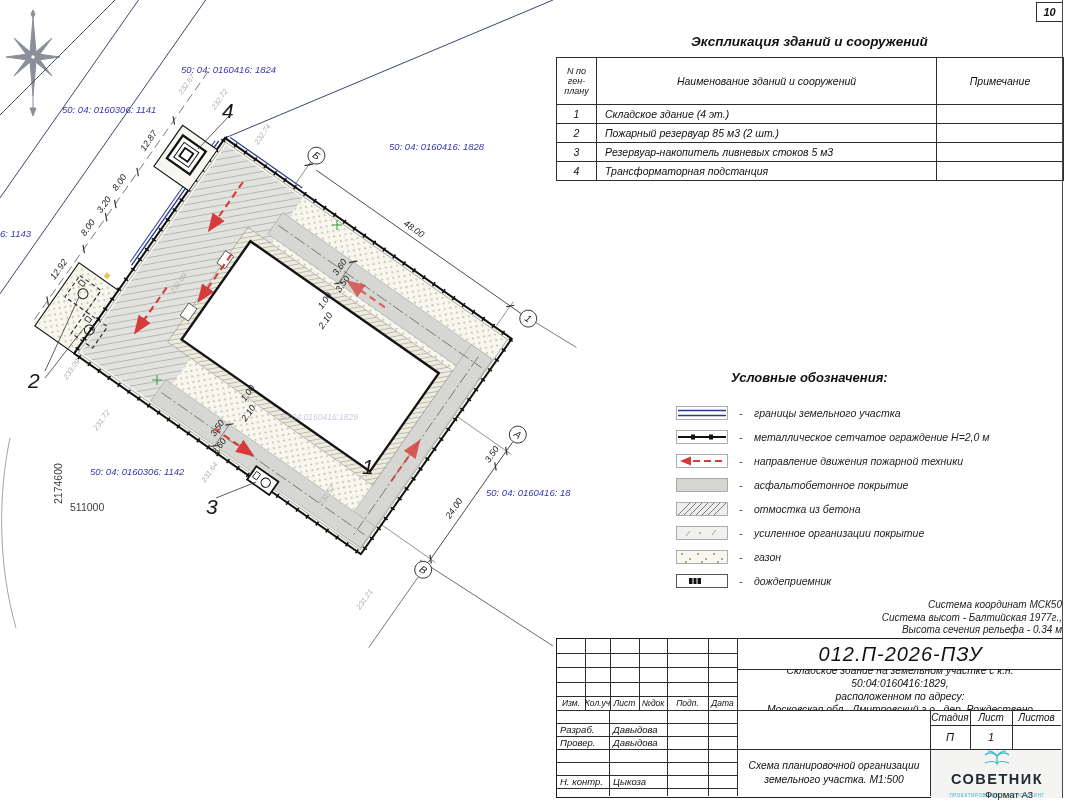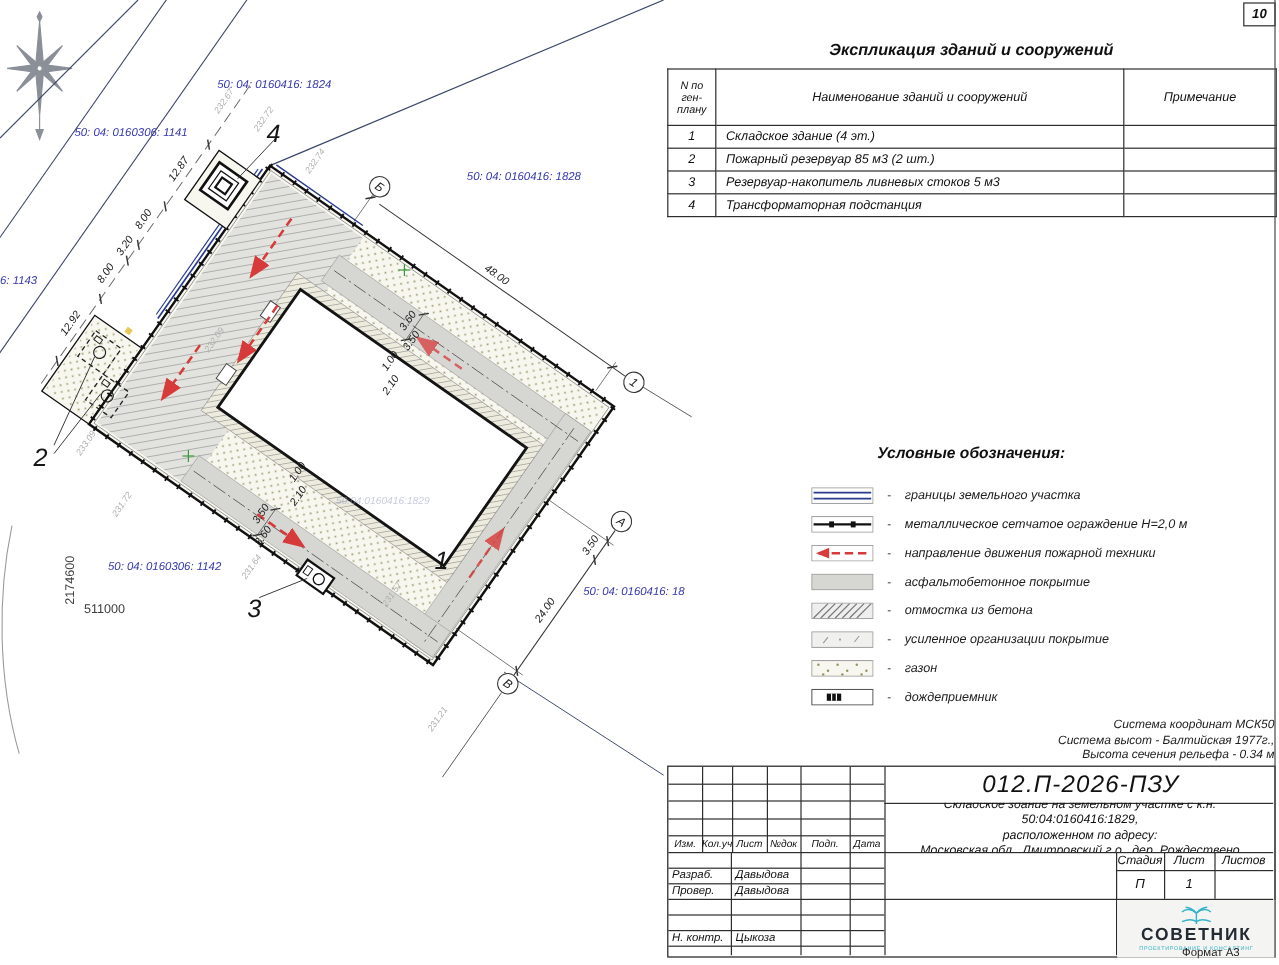--- a/index.html
+++ b/index.html
@@ -39,21 +39,21 @@
   .tb .vl{width:1px;}
   .tb .hl{height:1px;}
   .tb .cell{position:absolute;display:flex;align-items:center;justify-content:center;
             font-style:italic;color:#111;overflow:hidden;}
   .tb .docnum{font-size:20px;letter-spacing:1px;}
   .tb .desc{flex-direction:column;font-size:10.3px;line-height:13px;text-align:center;}
   .tb .small{font-size:8.5px;}
   .tb .left-label{justify-content:flex-start;padding-left:3px;box-sizing:border-box;font-size:9.5px;}
   .tb .dtitle{flex-direction:column;font-size:10.3px;line-height:14px;text-align:center;}
   .logo{position:absolute;left:374px;top:111px;width:132px;height:48px;display:flex;
-        flex-direction:column;align-items:center;justify-content:center;background:#f4f4f2;}
+        flex-direction:column;align-items:center;justify-content:space-between;background:#f4f4f2;}
   .logo-line{display:flex;align-items:flex-end;}
   .logo-name{font-weight:bold;font-size:14.5px;letter-spacing:1.5px;color:#222b33;font-style:normal;}
   .logo-sub{font-size:4.5px;color:#35b3c9;letter-spacing:.6px;font-style:normal;margin-top:1px;}
   .fmt{position:absolute;left:985px;top:789px;width:78px;text-align:left;
        font-size:9.5px;color:#222;}
   .pgbox{position:absolute;left:1036px;top:2px;width:27px;height:20px;border:1.2px solid #2d2d2d;
          display:flex;align-items:center;justify-content:center;font-style:italic;font-weight:bold;
          font-size:11px;color:#111;box-sizing:border-box;}
   .rframe{position:absolute;left:1062px;top:0;width:1.4px;height:798px;background:#4a4a4a;}
 </style>
@@ -487,20 +487,24 @@
   <div class="cell" style="left:413px;top:86px;width:42px;height:24px;font-size:11px;">1</div>
   <div class="cell" style="left:455px;top:86px;width:49px;height:24px;font-size:11px;"></div>
 
   <div class="cell left-label" style="left:0;top:84px;width:52px;height:13px;">Разраб.</div>
   <div class="cell left-label" style="left:53px;top:84px;width:57px;height:13px;">Давыдова</div>
   <div class="cell left-label" style="left:0;top:97px;width:52px;height:13px;">Провер.</div>
   <div class="cell left-label" style="left:53px;top:97px;width:57px;height:13px;">Давыдова</div>
   <div class="cell left-label" style="left:0;top:136px;width:52px;height:13px;">Н. контр.</div>
   <div class="cell left-label" style="left:53px;top:136px;width:57px;height:13px;">Цыкоза</div>
 
+  <div class="cell dtitle" style="left:182px;top:110px;width:190px;height:47px;">
+    <div>Схема планировочной организации</div>
+    <div>земельного участка. М1:500</div>
+  </div>
 
   <div class="logo">
     <svg width="30" height="16" viewBox="0 0 30 16">
       <g stroke="#35b3c9" fill="none" stroke-width="1.2">
         <line x1="15" y1="6" x2="15" y2="15"></line>
         <path d="M15,6 C11,2 6,2 3,5"></path>
             <path d="M15,6 C19,2 24,2 27,5"></path>
         <path d="M15,6 C13,3 9,1 6,1"></path>
             <path d="M15,6 C17,3 21,1 24,1"></path>
         <path d="M3,13 C8,11 12,11 15,13"></path>

